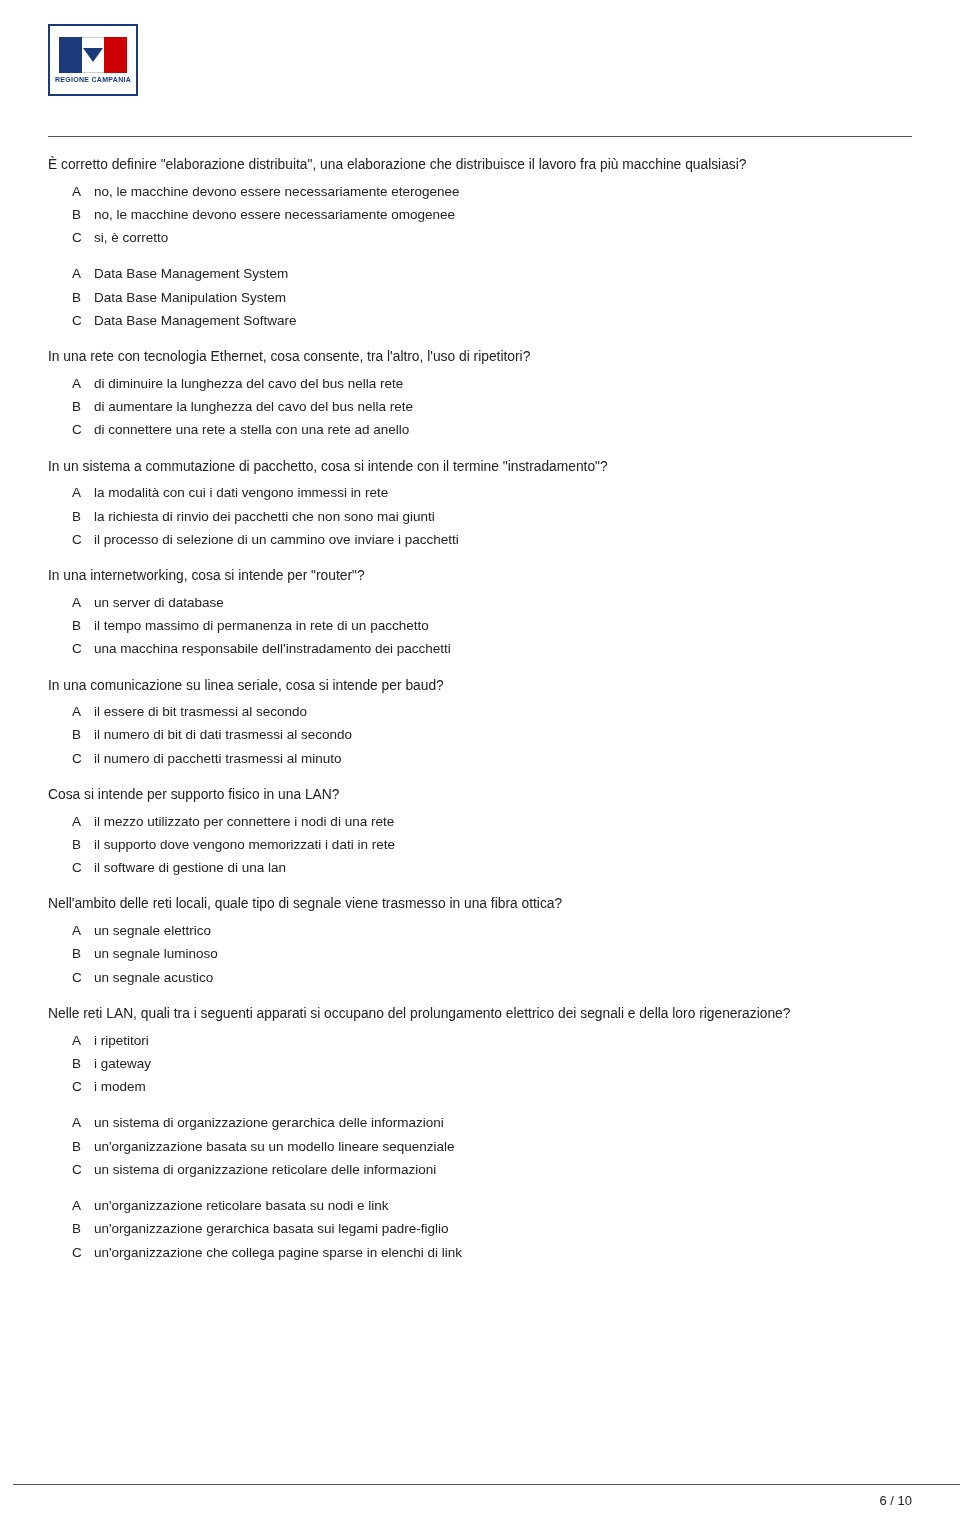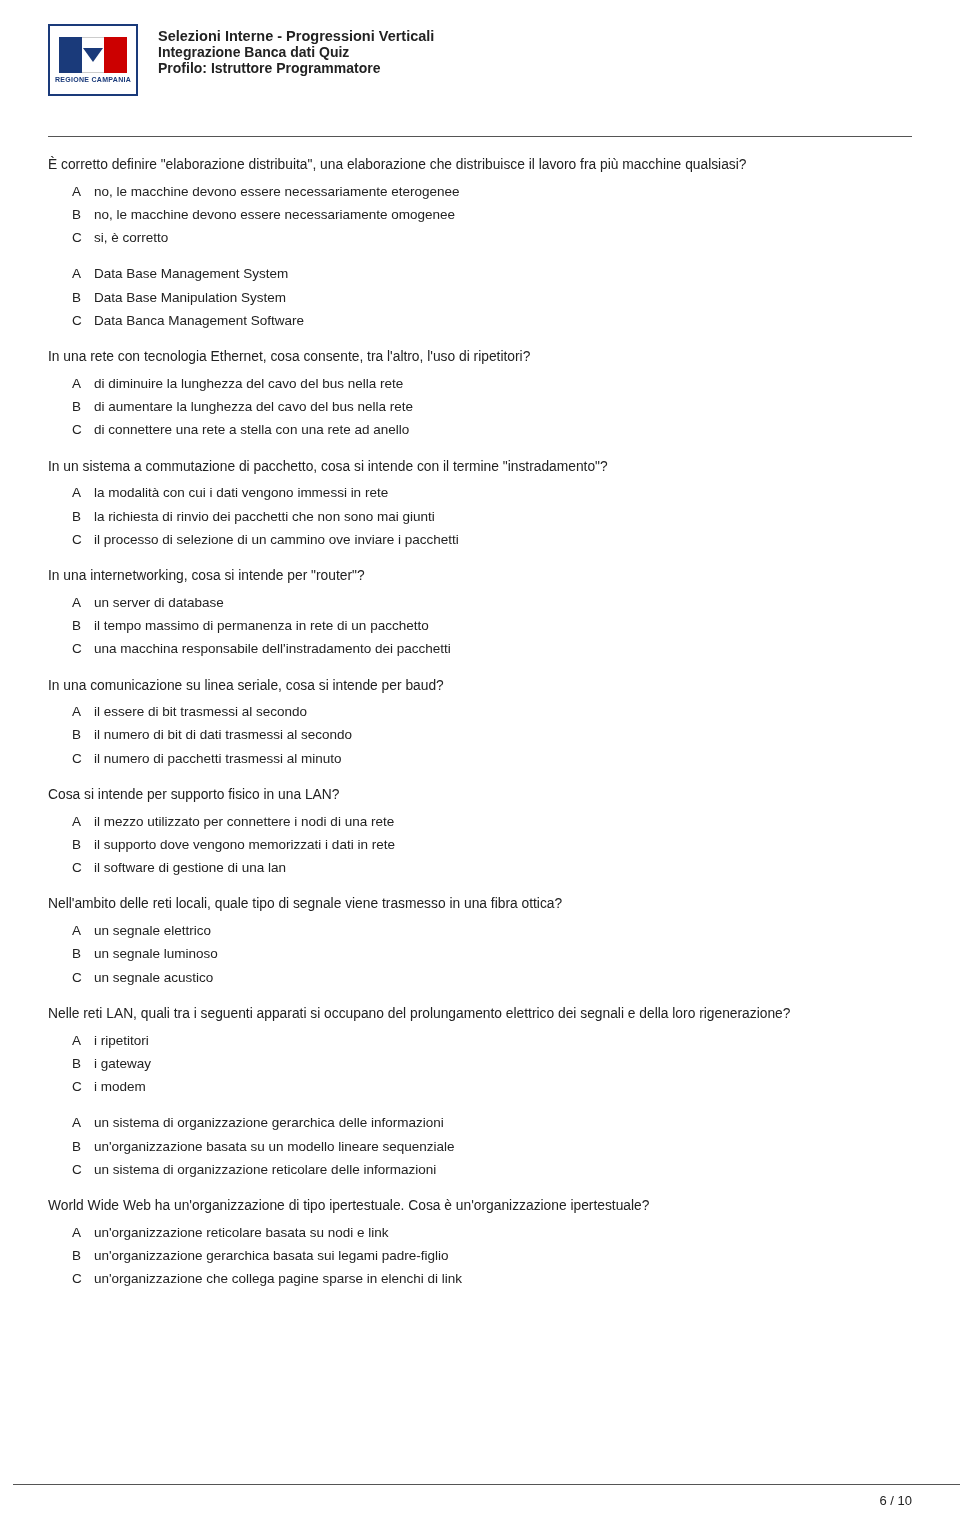--- a/index.html
+++ b/index.html
@@ -123,25 +123,20 @@
       <div class="logo-flag">
         <div class="flag-blue"></div>
         <div class="flag-white" style="display:flex; align-items:center; justify-content:center;">
 
           <div style="width:0;height:0;border-left:10px solid transparent;border-right:10px solid transparent;border-top:14px solid #1a3a7a;"></div>
         </div>
         <div class="flag-red"></div>
       </div>
       <div class="logo-text">REGIONE CAMPANIA</div>
     </div>
-    <div class="header-titles">
-      <div class="line1">Selezioni Interne - Progressioni Verticali</div>
-      <div class="line2">Integrazione Banca dati Quiz</div>
-      <div class="line3">Profilo: Istruttore Programmatore</div>
-    </div>
   </div>
 
   <hr class="top-rule">
 
   <div>
   <div class="question-block">
         <div class="question-text">È corretto definire "elaborazione distribuita", una  elaborazione che distribuisce il lavoro fra più macchine qualsiasi?</div>
         <div class="answer-option">
           <span class="answer-letter">A</span>
           <span class="answer-text">no, le macchine devono essere necessariamente eterogenee</span>
@@ -159,21 +154,21 @@
         <div class="answer-option">
           <span class="answer-letter">A</span>
           <span class="answer-text">Data Base Management System</span>
         </div>
         <div class="answer-option">
           <span class="answer-letter">B</span>
           <span class="answer-text">Data Base Manipulation System</span>
         </div>
         <div class="answer-option">
           <span class="answer-letter">C</span>
-          <span class="answer-text">Data Banca Management Software</span>
+          <span class="answer-text">Data Base Management Software</span>
         </div>
       </div>
       <div class="question-block">
         <div class="question-text">In una rete con tecnologia Ethernet, cosa consente, tra   l'altro, l'uso di ripetitori?</div>
         <div class="answer-option">
           <span class="answer-letter">A</span>
           <span class="answer-text">di diminuire la lunghezza del cavo del bus nella rete</span>
         </div>
         <div class="answer-option">
           <span class="answer-letter">B</span>
@@ -282,21 +277,20 @@
         <div class="answer-option">
           <span class="answer-letter">B</span>
           <span class="answer-text">un'organizzazione basata su un modello lineare sequenziale</span>
         </div>
         <div class="answer-option">
           <span class="answer-letter">C</span>
           <span class="answer-text">un sistema di organizzazione reticolare delle informazioni</span>
         </div>
       </div>
       <div class="question-block">
-        <div class="question-text">World Wide Web ha un'organizzazione di tipo ipertestuale. Cosa è un'organizzazione ipertestuale?</div>
         <div class="answer-option">
           <span class="answer-letter">A</span>
           <span class="answer-text">un'organizzazione reticolare basata su nodi e link</span>
         </div>
         <div class="answer-option">
           <span class="answer-letter">B</span>
           <span class="answer-text">un'organizzazione gerarchica basata sui legami padre-figlio</span>
         </div>
         <div class="answer-option">
           <span class="answer-letter">C</span>

